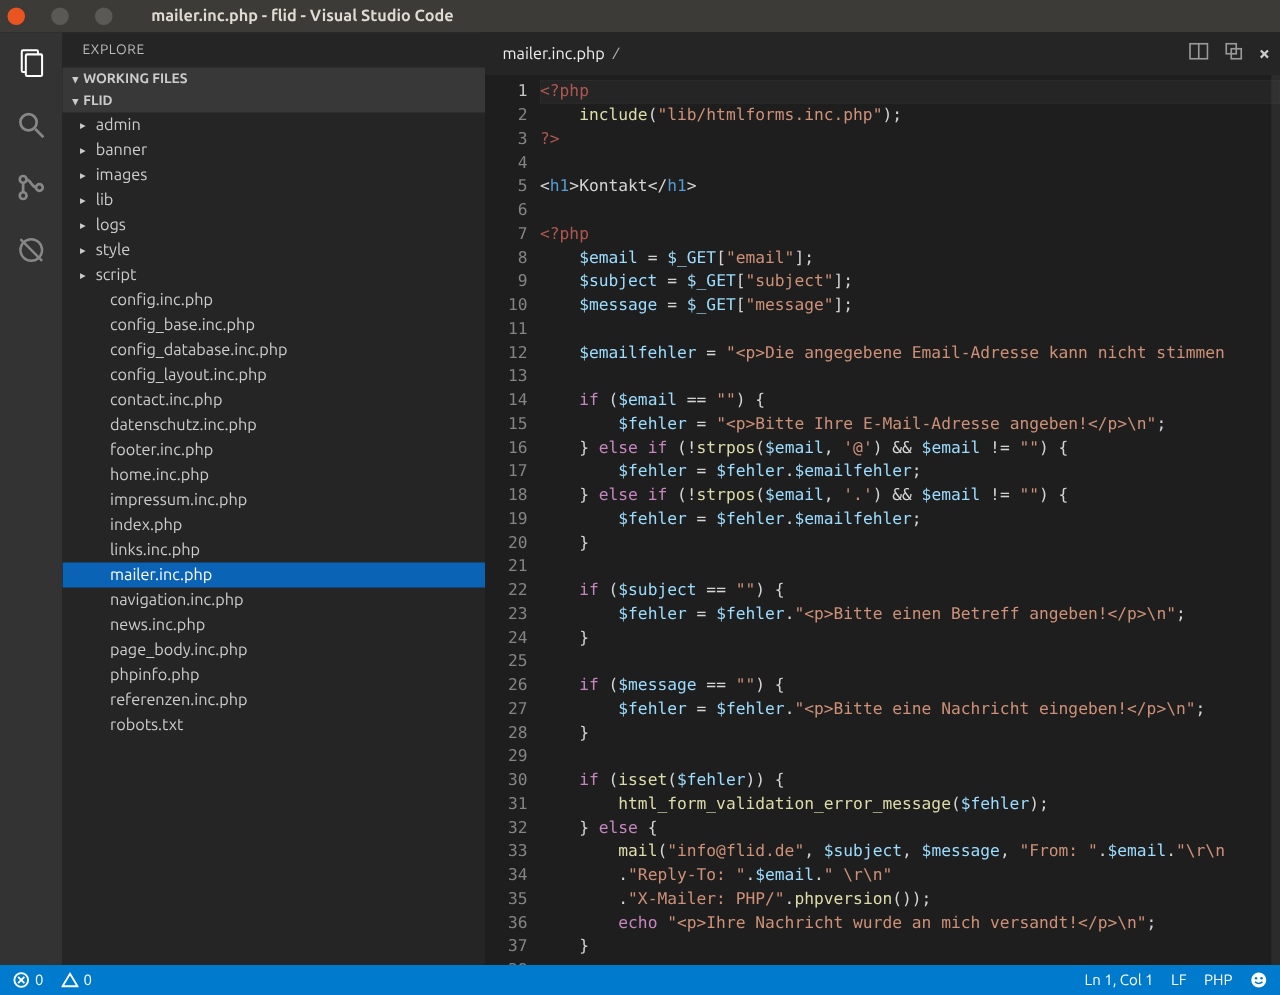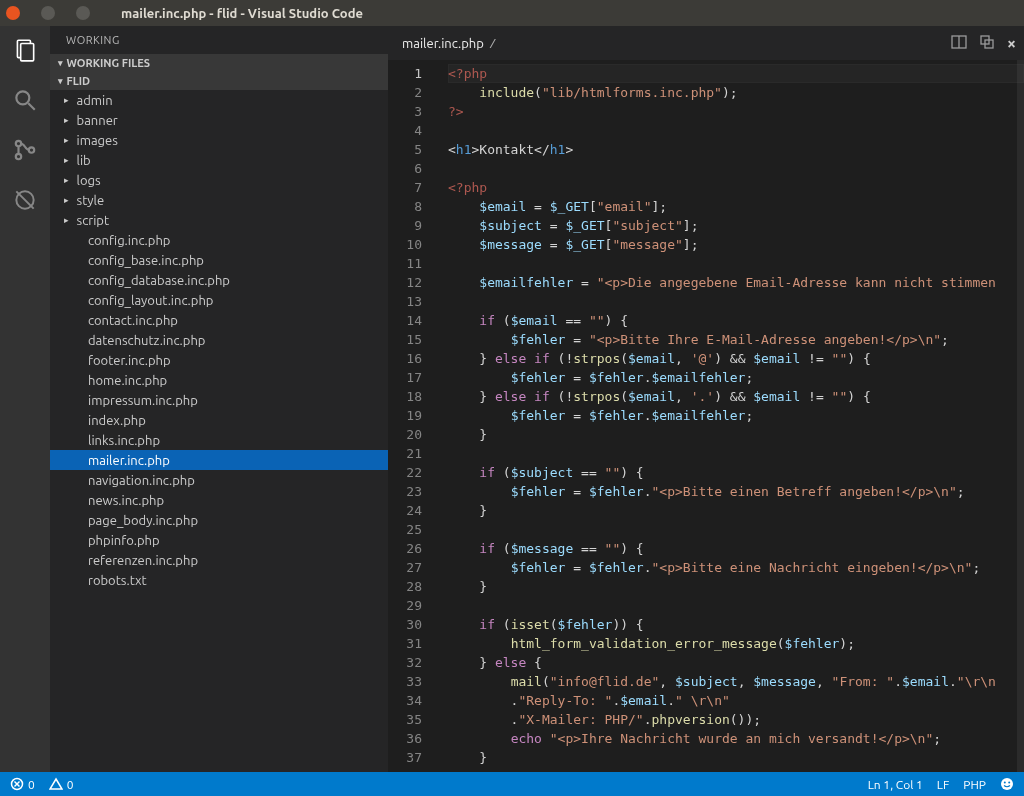--- a/index.html
+++ b/index.html
@@ -26,21 +26,21 @@
 .editor-area { flex: 1; display: flex; flex-direction: column; background: #1e1e1e; min-width: 0; }
 .tabbar { height: 34px; background: #252526; display: flex; align-items: center; padding-left: 14px; position: relative;}
 .tab { color: #eee; font-size: 13px; display:flex; align-items:center; gap:8px;}
 .tab-close { opacity:0.7; }
 .tab-actions { position:absolute; right:8px; display:flex; gap:12px; align-items:center;}
 .tab-actions svg { width:16px; height:16px; opacity:0.7;}
 .tab-actions .x-close { font-size: 16px; font-weight: bold; color: #ccc;}
 .code-wrap { flex:1; display:flex; overflow:hidden; position:relative;}
 .gutter { width: 44px; text-align: right; padding: 4px 10px 0 0; color: #858585; font-family: "Consolas", "Menlo", monospace; font-size: 13px; line-height: 19px; user-select:none;}
 .gutter .ln-active { color: #c6c6c6;}
-.code { flex:1; padding: 4px 0 0 0; font-family: "Consolas", "Menlo", monospace; font-size: 13px; line-height: 19px; white-space: pre; overflow: hidden; margin-left: 16px;}
+.code { flex:1; padding: 4px 0 0 0; font-family: "Consolas", "Menlo", monospace; font-size: 13px; line-height: 19px; white-space: pre; overflow: hidden;}
 .code .line { height: 19px; }
 .code .current-line { background: rgba(255,255,255,0.03); box-shadow: inset 0 0 0 1px #2a2a2a; }
 .minimap-scroll { position:absolute; right:0; top:0; width:7px; height:100%; background: rgba(120,120,120,0.15);}
 .php-tag { color: #ae5850; }
 .kw { color: #c586c0; }
 .fn { color: #dcdcaa; }
 .str { color: #ce9178; }
 .var { color: #9cdcfe; }
 .html-tag { color: #569cd6; }
 .pl { color: #d4d4d4; }
@@ -83,21 +83,21 @@
     </div>
     <div class="ab-icon">
       <svg viewBox="0 0 24 24" fill="none" stroke="#ccc" stroke-width="1.8">
           <circle cx="12" cy="12" r="8"></circle>
           <line x1="4" y1="4" x2="20" y2="20"></line>
         </svg>
     </div>
   </div>
 
   <div class="sidebar">
-    <div class="sidebar-title">WORKING</div>
+    <div class="sidebar-title">EXPLORE</div>
     <div class="section-header">
         <span class="chev">▾</span>
         <span>WORKING FILES</span>
       </div>
     <div class="section-header">
         <span class="chev">▾</span>
         <span>FLID</span>
       </div>
     <div class="tree" id="tree">
         <div class="tree-item folder">admin</div>

